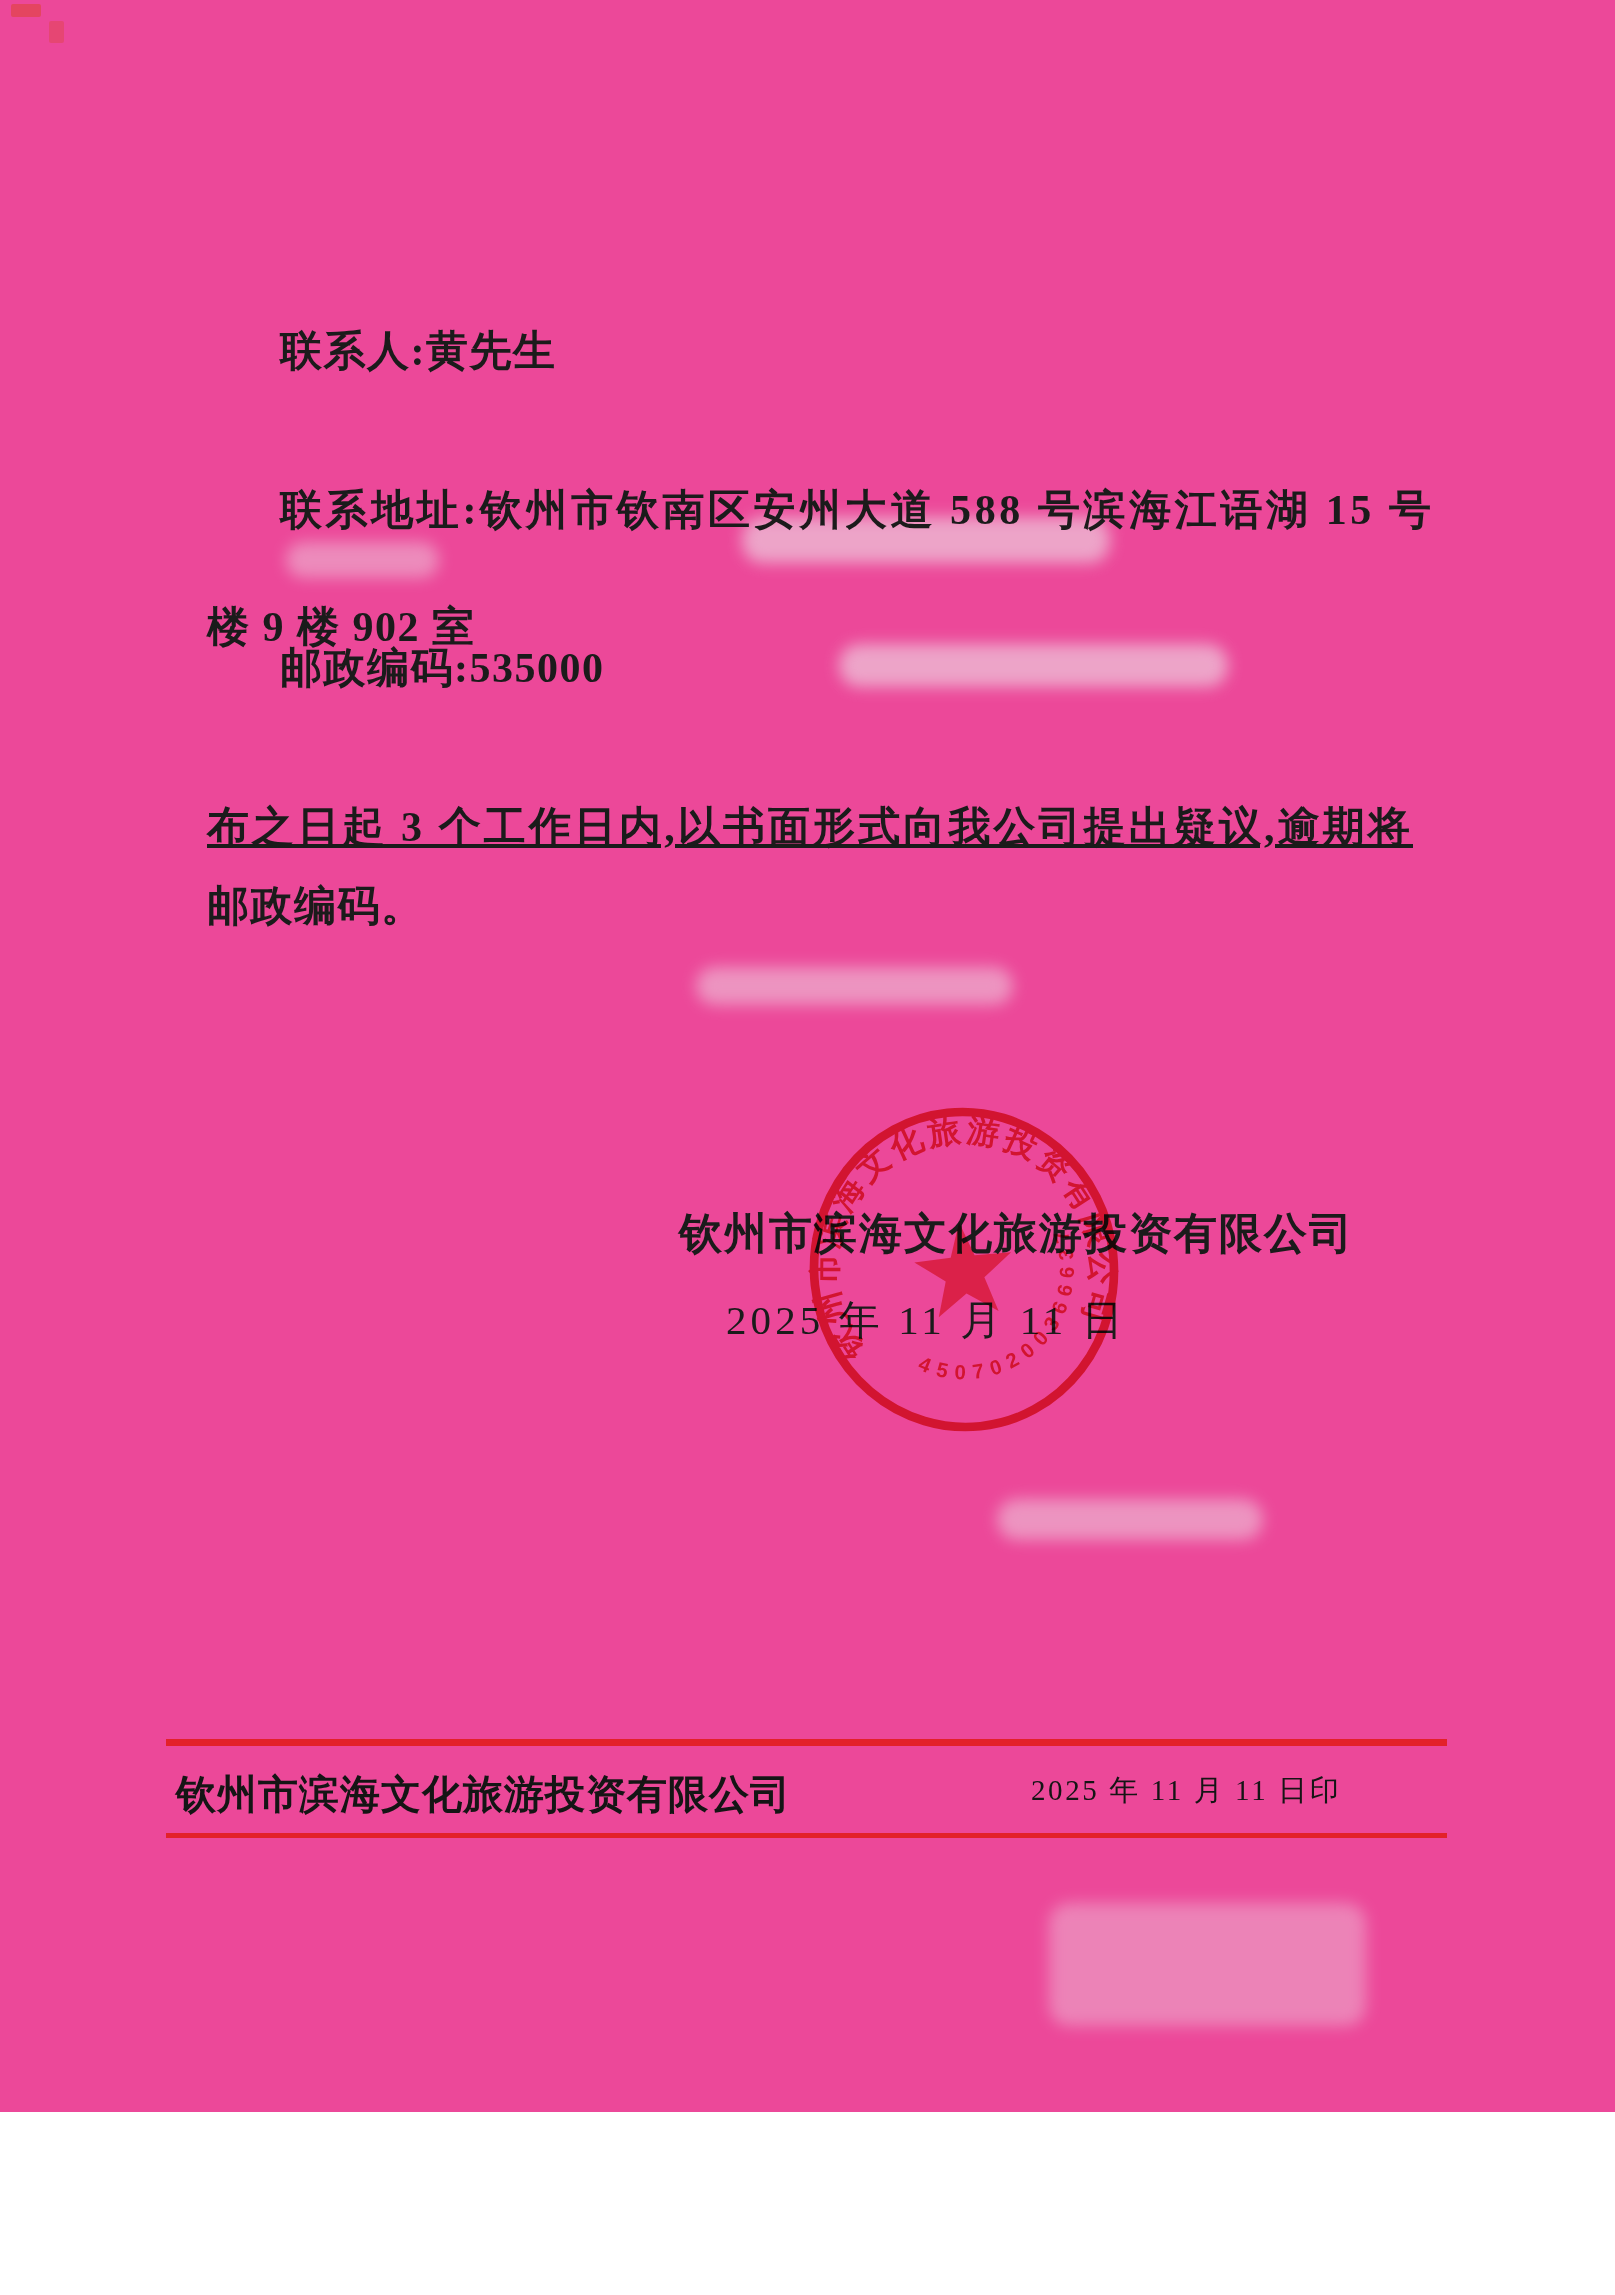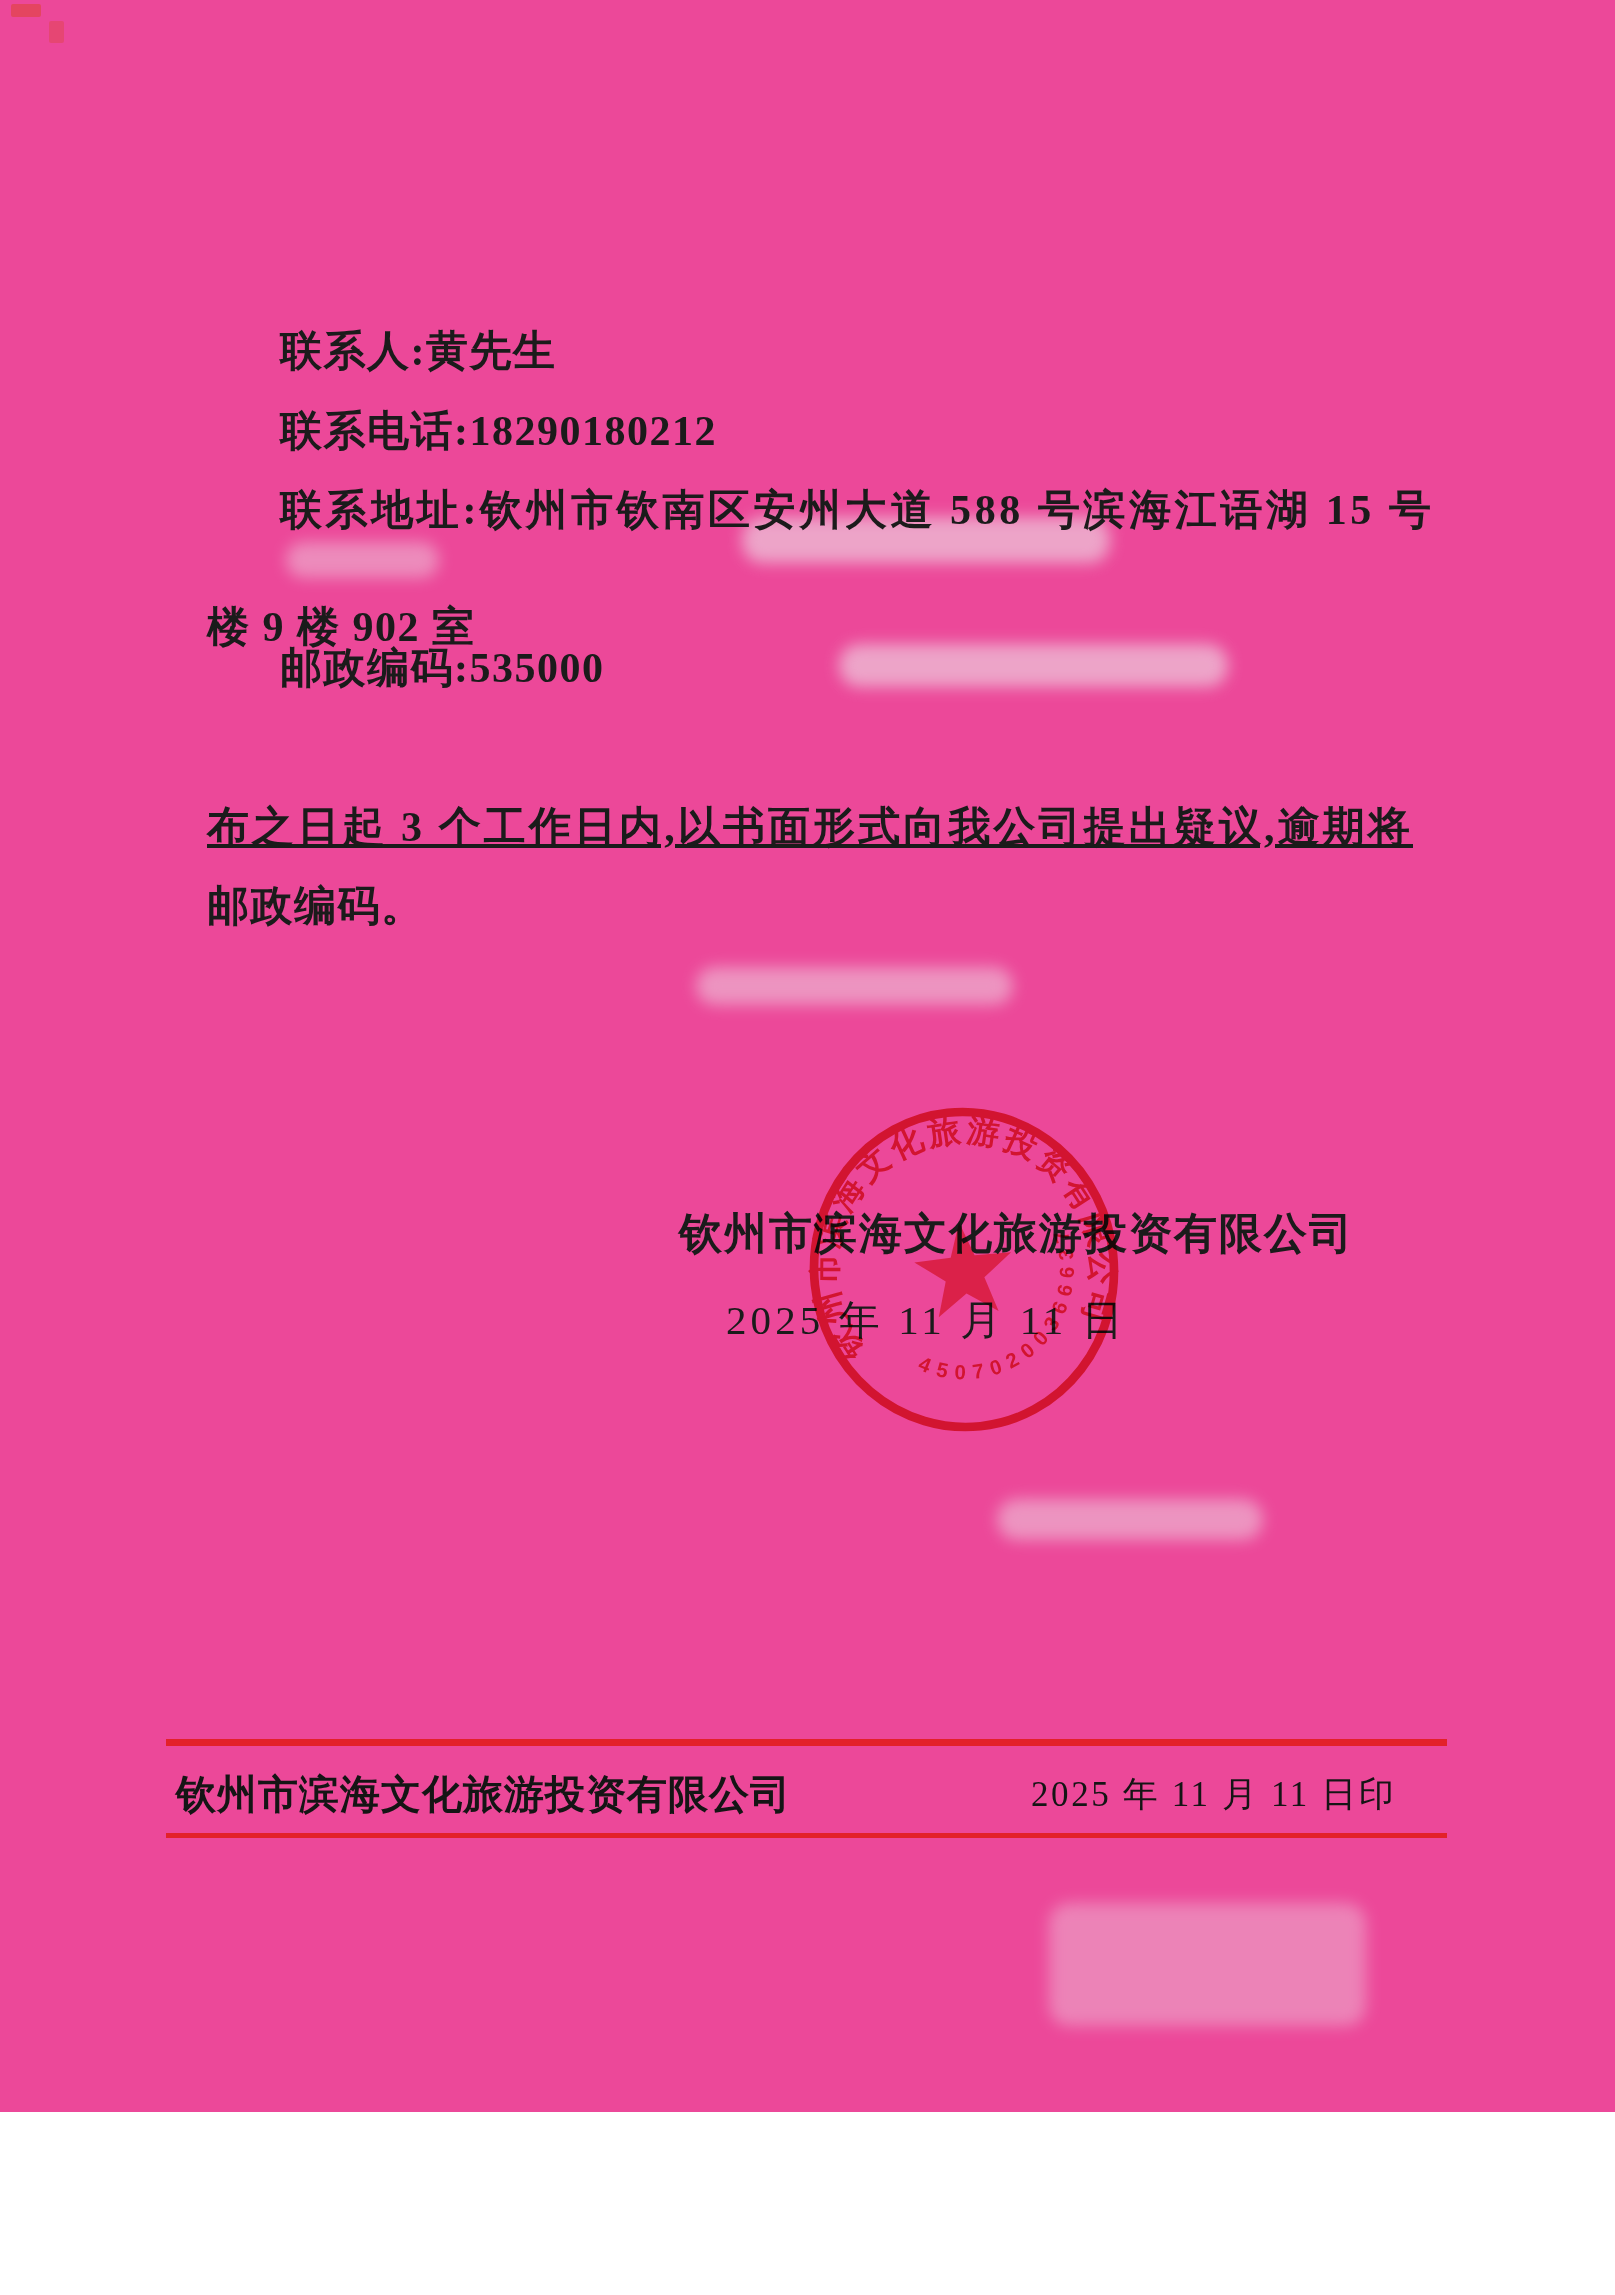--- a/index.html
+++ b/index.html
@@ -99,21 +99,21 @@
     font-weight: 700;
     letter-spacing: 1px;
     font-family: "Liberation Sans", "DejaVu Sans", sans-serif;
     white-space: pre;
     color: #151515;
   }
   .footer-date {
     position: absolute;
     left: 1031px;
     top: 1771px;
-    font-size: 35px;
+    font-size: 29px;
     letter-spacing: 2.6px;
     white-space: pre;
     color: #151515;
   }
 
   .page-number {
     position: absolute;
     left: 0;
     top: 2134px;
     width: 100%;
@@ -130,21 +130,20 @@
   <div class="ghost" style="left:742px; top:517px; width:368px; height:46px;"></div>
   <div class="ghost" style="left:839px; top:644px; width:389px; height:43px;"></div>
   <div class="ghost" style="left:696px; top:967px; width:317px; height:38px; opacity:0.45;"></div>
   <div class="ghost" style="left:997px; top:1499px; width:266px; height:41px; opacity:0.45;"></div>
   <div class="ghost" style="left:1049px; top:1903px; width:317px; height:123px; opacity:0.35;"></div>
   <div class="ghost" style="left:286px; top:542px; width:153px; height:36px; opacity:0.4;"></div>
   <div class="speck" style="left:11.3px; top:4.1px; width:30px; height:13.3px;"></div>
   <div class="speck" style="left:49px; top:20.5px; width:15.3px; height:22.5px; opacity:0.5;"></div>
 
   <div class="body-line ls3" style="left:280px; top:328px;">联系人:黄先生</div>
-  <div class="body-line ls3" style="left:280px; top:408px;">联系电话:18290180212</div>
   <div class="body-line ls-addr" style="left:280px; top:487px;">联系地址:钦州市钦南区安州大道 588 号滨海江语湖 15 号</div>
   <div class="body-line ls3" style="left:207px; top:566px;margin-top:38px;">楼 9 楼 902 室</div>
   <div class="body-line ls3" style="left:280px; top:645px;">邮政编码:535000</div>
 
   <div class="body-line ls-n2" style="left:207px; top:804px;">布之日起 3 个工作日内,以书面形式向我公司提出疑议,逾期将</div>
   <div class="body-line ls3" style="left:207px; top:883px;">邮政编码。</div>
 
   <div class="sig-company">钦州市滨海文化旅游投资有限公司</div>
   <div class="sig-date">2025 年 11 月 11 日</div>
 

